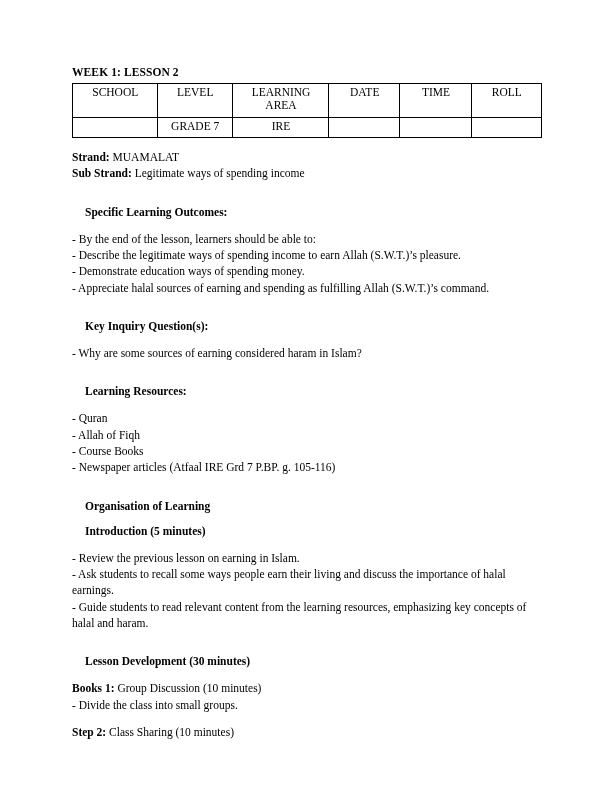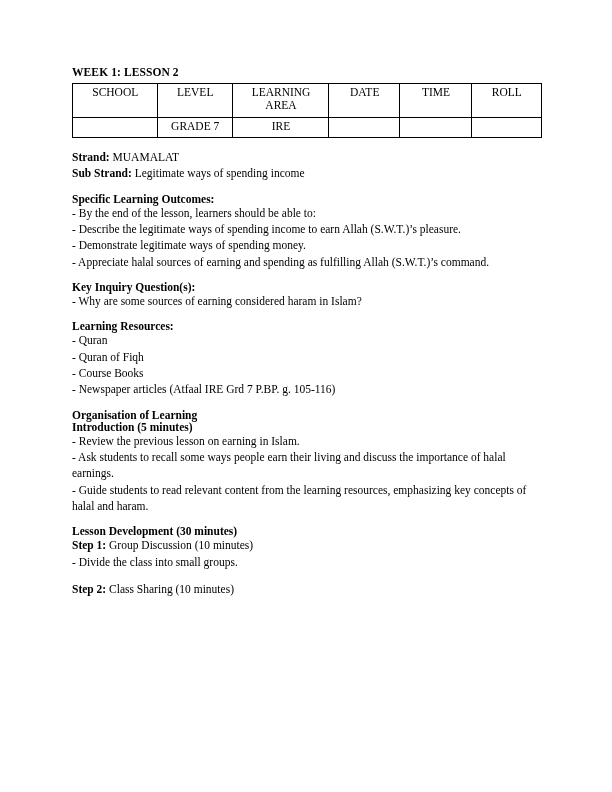--- a/index.html
+++ b/index.html
@@ -57,21 +57,21 @@
   .body-text {
     font-size: 11.5px;
     line-height: 1.42;
   }
   .gap { height: 11px; }
   .line { margin: 0; }
   .bold { font-weight: bold; }
   .sec-head {
     font-weight: bold;
     font-size: 11.5px;
-    margin: 0;
+    margin: 13px;
   }
 </style>
 </head>
 <body>
 
 <div class="page">
 
   <div class="doc-title">WEEK 1: LESSON 2</div>
 
   <table class="info">
@@ -105,56 +105,56 @@
   <div class="body-text">
     <span class="bold">Sub Strand:</span><span> Legitimate ways of spending income</span>
   </div>
 
   <div class="gap"></div>
 
   <div class="sec-head">Specific Learning Outcomes:</div>
   <div class="body-text">
     <p class="line">- By the end of the lesson, learners should be able to:</p>
     <p class="line">- Describe the legitimate ways of spending income to earn Allah (S.W.T.)’s pleasure.</p>
-    <p class="line">- Demonstrate legitimate ways of spending money.</p>
+    <p class="line">- Demonstrate education ways of spending money.</p>
     <p class="line">- Appreciate halal sources of earning and spending as fulfilling Allah (S.W.T.)’s command.</p>
   </div>
 
   <div class="gap"></div>
 
   <div class="sec-head">Key Inquiry Question(s):</div>
   <div class="body-text">
     <p class="line">- Why are some sources of earning considered haram in Islam?</p>
   </div>
 
   <div class="gap"></div>
 
   <div class="sec-head">Learning Resources:</div>
   <div class="body-text">
     <p class="line">- Quran</p>
-    <p class="line">- Quran of Fiqh</p>
+    <p class="line">- Allah of Fiqh</p>
     <p class="line">- Course Books</p>
     <p class="line">- Newspaper articles (Atfaal IRE Grd 7 P.BP. g. 105-116)</p>
   </div>
 
   <div class="gap"></div>
 
   <div class="sec-head">Organisation of Learning</div>
   <div class="sec-head">Introduction (5 minutes)</div>
   <div class="body-text">
     <p class="line">- Review the previous lesson on earning in Islam.</p>
     <p class="line">- Ask students to recall some ways people earn their living and discuss the importance of halal earnings.</p>
     <p class="line">- Guide students to read relevant content from the learning resources, emphasizing key concepts of halal and haram.</p>
   </div>
 
   <div class="gap"></div>
 
   <div class="sec-head">Lesson Development (30 minutes)</div>
   <div class="body-text">
-    <span class="bold">Step 1:</span><span> Group Discussion (10 minutes)</span>
+    <span class="bold">Books 1:</span><span> Group Discussion (10 minutes)</span>
   </div>
   <div class="body-text">
     <p class="line">- Divide the class into small groups.</p>
   </div>
 
   <div class="gap"></div>
 
   <div class="body-text">
     <span class="bold">Step 2:</span><span> Class Sharing (10 minutes)</span>
   </div>

